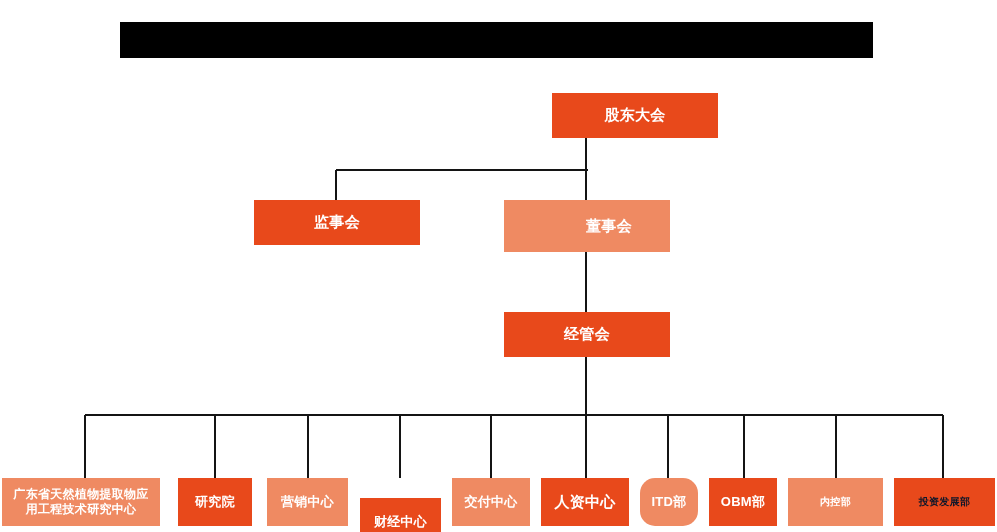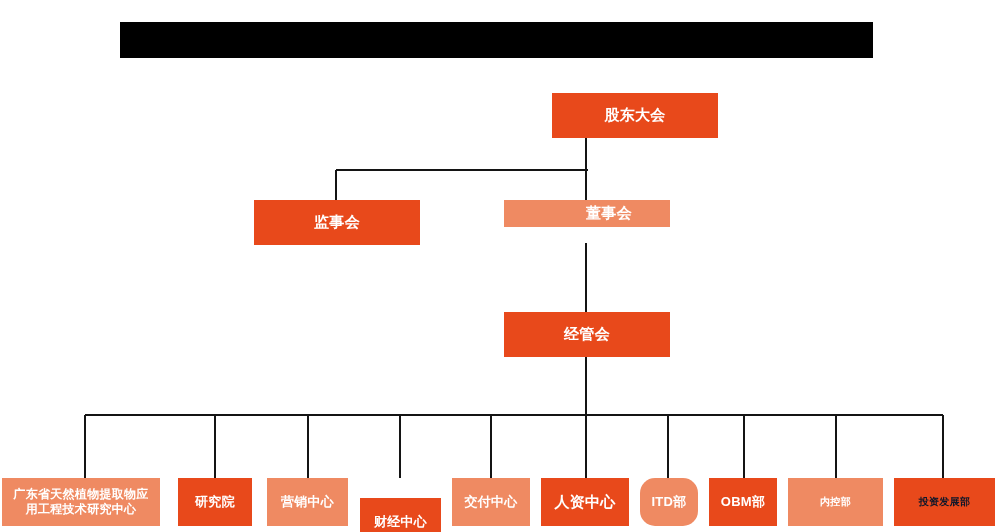--- a/index.html
+++ b/index.html
@@ -80,21 +80,21 @@
   <div id="node-layer">
       <div>
         <div class="org-box tone-dark" style="left: 504px; top: 93px; width: 166px; height: 45px; font-size: 15px; background: rgb(232, 73, 27); color: rgb(255, 255, 255); margin-left: 48px;">
           <span class="box-label">股东大会</span>
         </div>
       </div>
       <div>
         <div class="org-box tone-dark" style="left: 254px; top: 200px; width: 166px; height: 45px; font-size: 15px; background: rgb(232, 73, 27); color: rgb(255, 255, 255);">
           <span class="box-label">监事会</span>
         </div>
-        <div class="org-box tone-light" style="left: 504px; top: 200px; width: 166px; height: 27px; font-size: 15px; background: rgb(239, 138, 98); color: rgb(255, 255, 255); padding-left: 48px;">
+        <div class="org-box tone-light" style="left: 504px; top: 200px; width: 166px; height: 52px; font-size: 15px; background: rgb(239, 138, 98); color: rgb(255, 255, 255); padding-left: 48px;">
           <span class="box-label">董事会</span>
         </div>
       </div>
       <div>
         <div class="org-box tone-dark" style="left: 504px; top: 312px; width: 166px; height: 45px; font-size: 15px; background: rgb(232, 73, 27); color: rgb(255, 255, 255);">
           <span class="box-label">经管会</span>
         </div>
       </div>
       <div>
         <div class="org-box tone-light" style="left: 2px; top: 478px; width: 158px; height: 48px; font-size: 12px; background: rgb(239, 138, 98); color: rgb(255, 255, 255);">

